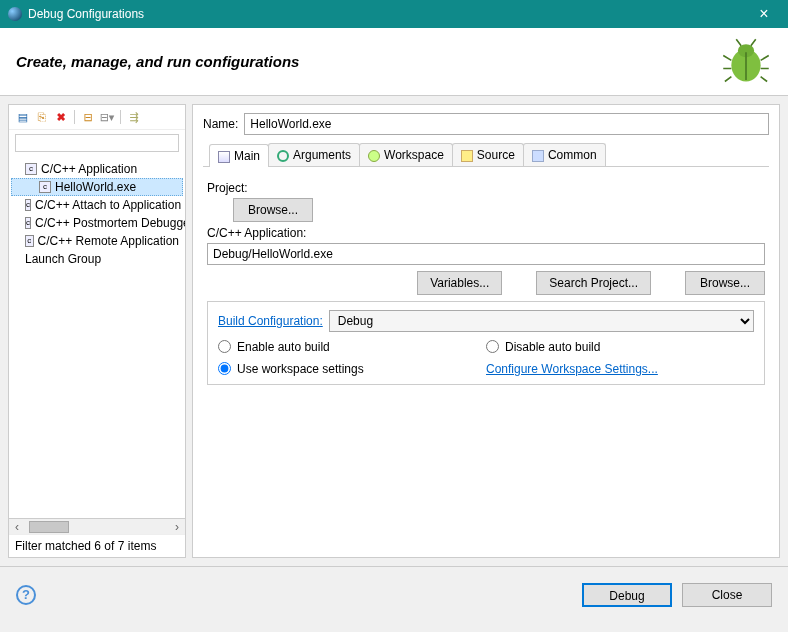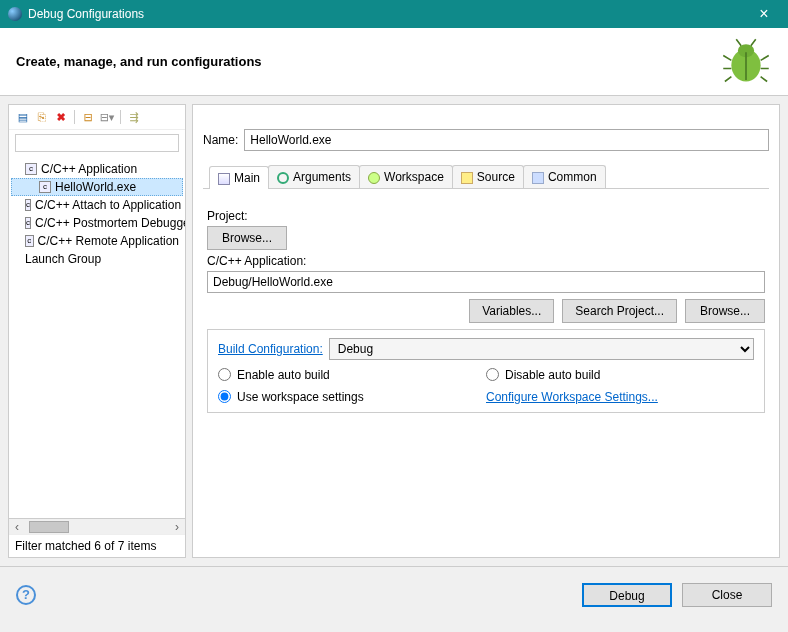--- a/index.html
+++ b/index.html
@@ -4,58 +4,58 @@
 <style>
 * { box-sizing: border-box; margin: 0; padding: 0; font-family: "Segoe UI", Tahoma, sans-serif; font-size: 12px; }
 body { background: #f0f0f0; width: 788px; height: 632px; overflow: hidden; }
 
 .titlebar { background: #0f8a8a; color: #fff; height: 28px; display: flex; align-items: center; padding: 0 8px; }
 .titlebar .eclipse-icon { width: 14px; height: 14px; border-radius: 50%; background: radial-gradient(circle at 30% 30%, #8cf, #035); margin-right: 6px; }
 .titlebar .title { flex: 1; }
 .titlebar .close { width: 32px; text-align: center; font-size: 16px; cursor: pointer; }
 
 .header { background: #fff; border-bottom: 1px solid #ccc; padding: 12px 16px; display: flex; align-items: center; height: 68px; }
-.header .htext { flex: 1; font-weight: bold; font-size: 13px; }
+.header .htext { flex: 1; font-weight: bold; font-size: 15px; font-style: italic; }
 .header .bug { width: 52px; height: 52px; }
 
 .content { display: flex; padding: 8px; gap: 6px; height: 470px; }
 
 .left-panel { width: 178px; border: 1px solid #ccc; background: #fff; display: flex; flex-direction: column; }
 .toolbar { padding: 4px 6px; display: flex; gap: 3px; border-bottom: 1px solid #eee; align-items: center;}
 .tb-icon { width: 16px; height: 16px; display: inline-flex; align-items: center; justify-content: center; cursor: pointer; font-size: 11px; }
 .tb-sep { width:1px; height:14px; background:#ccc; margin:0 2px; }
 .filter-box { margin: 4px 6px; border: 1px solid #ccc; height: 18px; background: #fff; }
 .tree { flex: 1; padding: 4px 2px; overflow: hidden; }
 .tree-item { padding: 2px 4px 2px 14px; white-space: nowrap; cursor: pointer; display: flex; align-items: center; gap: 4px; }
 .tree-item.child { padding-left: 28px; }
 .tree-item.selected { background: #cce8ff; border: 1px dotted #66aadd; padding: 1px 3px 1px 27px; }
 .tree-icon { width:12px; height:12px; display:inline-block; border:1px solid #888; background:#eef; font-size:8px; text-align:center; line-height:10px; }
 .scroll-h { height: 16px; border-top: 1px solid #ccc; background: #f0f0f0; display: flex; align-items:center; }
 .scroll-thumb { width:40px; height:12px; background:#c8c8c8; margin-left:4px; border:1px solid #aaa;}
 .scroll-arrow { width:16px; text-align:center; color:#666; cursor:pointer;}
 .filter-status { padding: 4px 6px; border-top: 1px solid #eee; }
 
-.right-panel { flex: 1; border: 1px solid #ccc; background: #fff; padding: 24px 10px; display: flex; flex-direction: column; gap: 14px; overflow: hidden;}
+.right-panel { flex: 1; border: 1px solid #ccc; background: #fff; padding: 8px 10px; display: flex; flex-direction: column; gap: 8px; overflow: hidden;}
 .row { display: flex; align-items: center; gap: 6px; }
 .row label { white-space: nowrap; }
 input[type=text] { border: 1px solid #aaa; padding: 3px 5px; height: 22px; background:#fff; }
 .tabs { display: flex; border-bottom: 1px solid #ccc; padding-left:6px; gap:0; }
 .tab { padding: 4px 8px; border: 1px solid #ccc; border-bottom: none; background: #f5f5f5; display: flex; align-items: flex-end; gap: 4px; cursor: pointer; margin-right:-1px; border-radius: 3px 3px 0 0; }
 .tab.active { background: #fff; position: relative; top:1px; }
 .tab-icon { width:12px; height:12px; display:inline-block; }
 .ti-main { background: linear-gradient(#fff,#ddf); border:1px solid #88a; }
 .ti-args { border-radius:50%; border:2px solid #3a7; }
 .ti-env { background:#8c4; }
 .ti-dbg { background:#cf8; border-radius:50%; border:1px solid #8a4;}
 .ti-src { background:#fe8; border:1px solid #ca6;}
 .ti-com { background:#cdf; border:1px solid #9ac;}
 
 .form-area { padding: 2px 4px; }
 .form-label { margin: 4px 0 3px 0; }
-.btn { border: 1px solid #adadad; background: #e1e1e1; padding: 4px 12px; min-width: 80px; cursor: pointer; text-align:center; height:24px; }
+.btn { border: 1px solid #adadad; background: #e1e1e1; padding: 4px 12px; min-width: 80px; cursor: pointer; text-align:center; height:24px;margin-left:26px; }
 .btn.disabled { color: #999; cursor: default; }
 .btn.primary { border: 2px solid #0078d7; }
 .btn-row-right { display:flex; justify-content:flex-end; gap:8px; }
 
 fieldset { border: 1px solid #ccc; padding: 8px 10px; margin-top: 6px; }
 legend { padding: 0 4px; color: #333; }
 .link { color: #0066cc; text-decoration: underline; cursor: pointer; }
 .radio-row { display:flex; margin-top:8px; }
 .radio-col { flex:1; display:flex; align-items:flex-start; gap:6px; }
 select { border:1px solid #aaa; height:22px; padding:2px 4px; background:#f5f5f5; }

